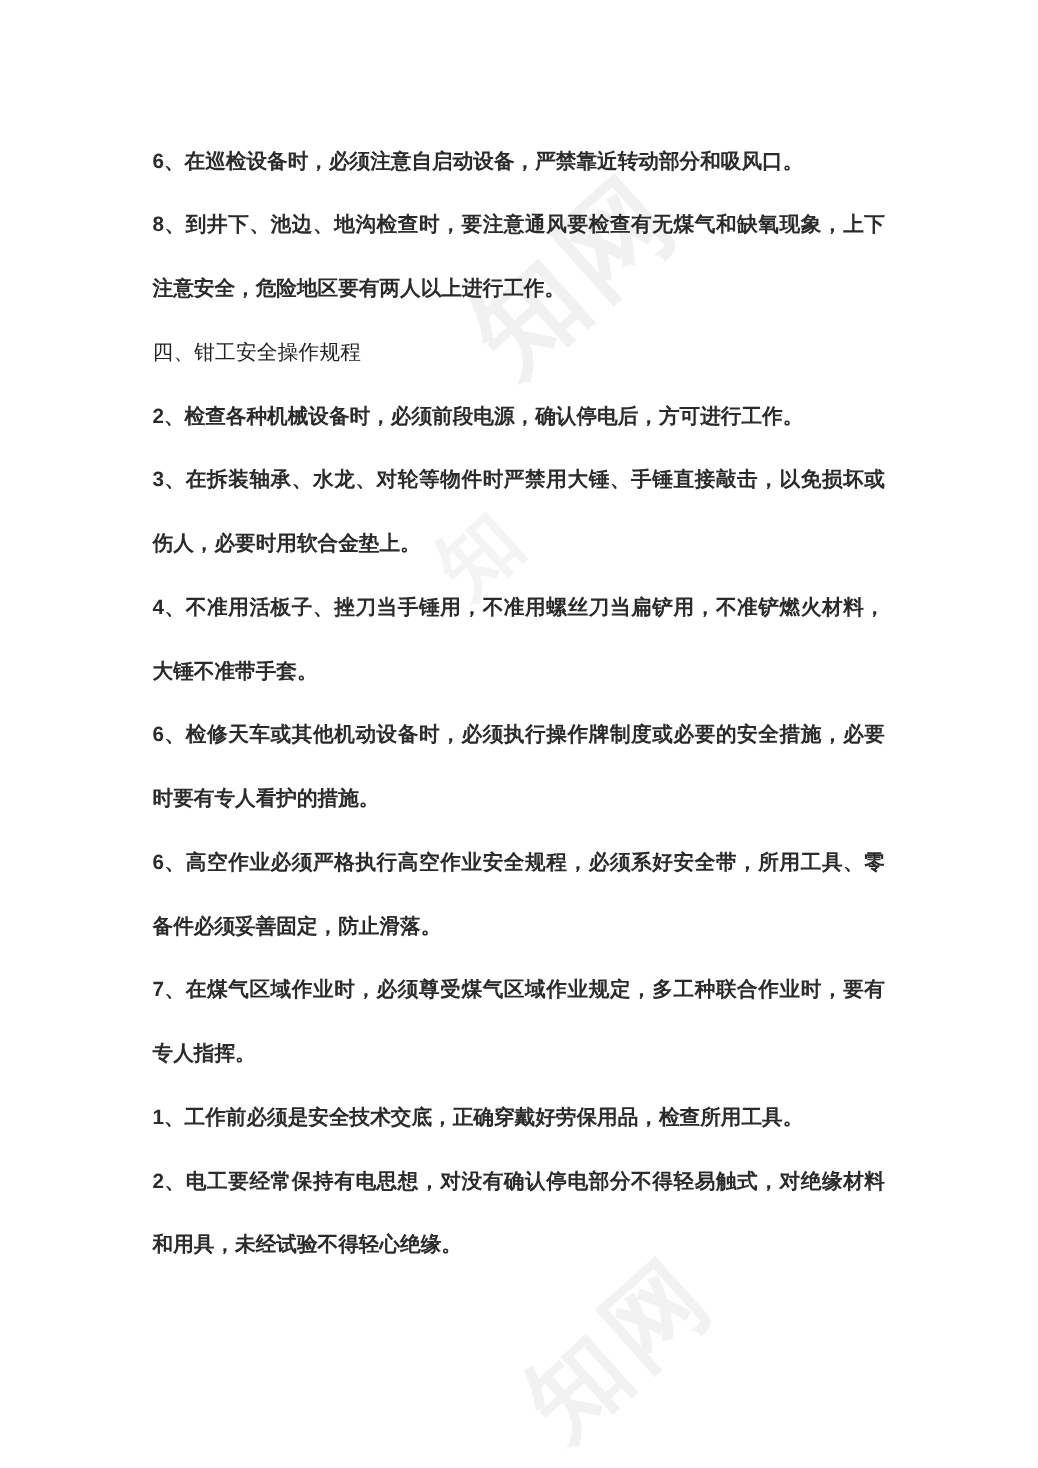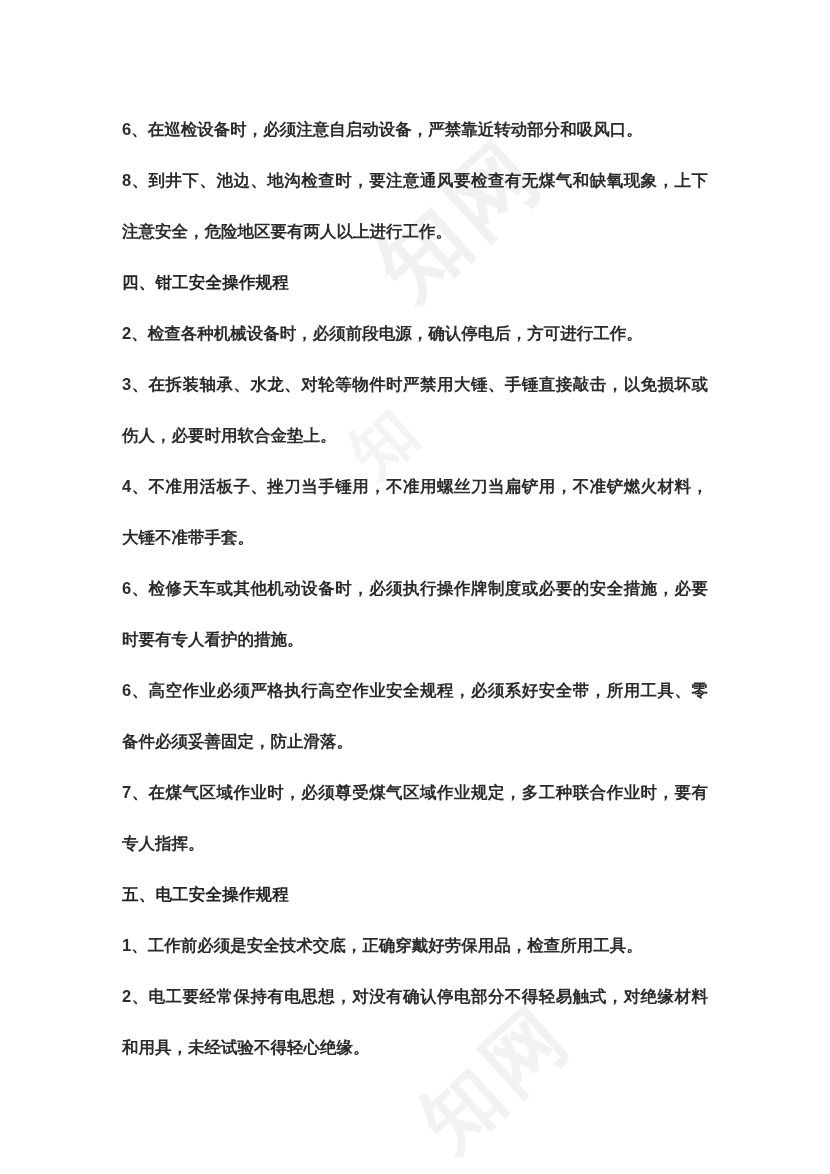--- a/index.html
+++ b/index.html
@@ -69,21 +69,21 @@
     text-align: justify;
     text-justify: inter-ideograph;
     white-space: normal;
     word-break: break-all;
     font-weight: bold;
   }
 
   
   .heading {
     color: #222222;
-    font-weight: 700;
+    font-weight: 400;
     letter-spacing: 0.2px;
   }
 
   
   .para:last-child { margin-bottom: 0; }
 </style>
 </head>
 <body>
 
 <div id="page">
@@ -97,18 +97,17 @@
   <div id="text-column">
       <p class="para">6、在巡检设备时，必须注意自启动设备，严禁靠近转动部分和吸风口。</p>
       <p class="para">8、到井下、池边、地沟检查时，要注意通风要检查有无煤气和缺氧现象，上下注意安全，危险地区要有两人以上进行工作。</p>
       <p class="para heading">四、钳工安全操作规程</p>
       <p class="para">2、检查各种机械设备时，必须前段电源，确认停电后，方可进行工作。</p>
       <p class="para">3、在拆装轴承、水龙、对轮等物件时严禁用大锤、手锤直接敲击，以免损坏或伤人，必要时用软合金垫上。</p>
       <p class="para">4、不准用活板子、挫刀当手锤用，不准用螺丝刀当扁铲用，不准铲燃火材料，大锤不准带手套。</p>
       <p class="para">6、检修天车或其他机动设备时，必须执行操作牌制度或必要的安全措施，必要时要有专人看护的措施。</p>
       <p class="para">6、高空作业必须严格执行高空作业安全规程，必须系好安全带，所用工具、零备件必须妥善固定，防止滑落。</p>
       <p class="para">7、在煤气区域作业时，必须尊受煤气区域作业规定，多工种联合作业时，要有专人指挥。</p>
-      <p class="para heading">五、电工安全操作规程</p>
       <p class="para">1、工作前必须是安全技术交底，正确穿戴好劳保用品，检查所用工具。</p>
       <p class="para">2、电工要经常保持有电思想，对没有确认停电部分不得轻易触式，对绝缘材料和用具，未经试验不得轻心绝缘。</p>
     </div>
 
 </div>
 
 </body></html>

